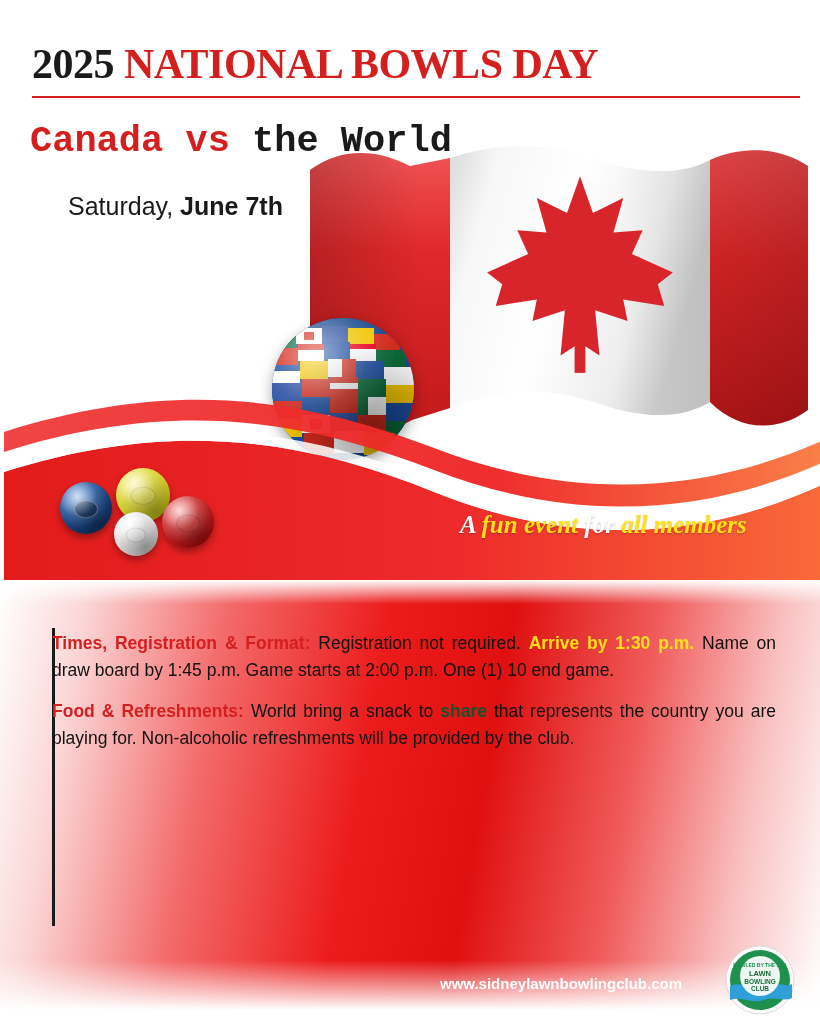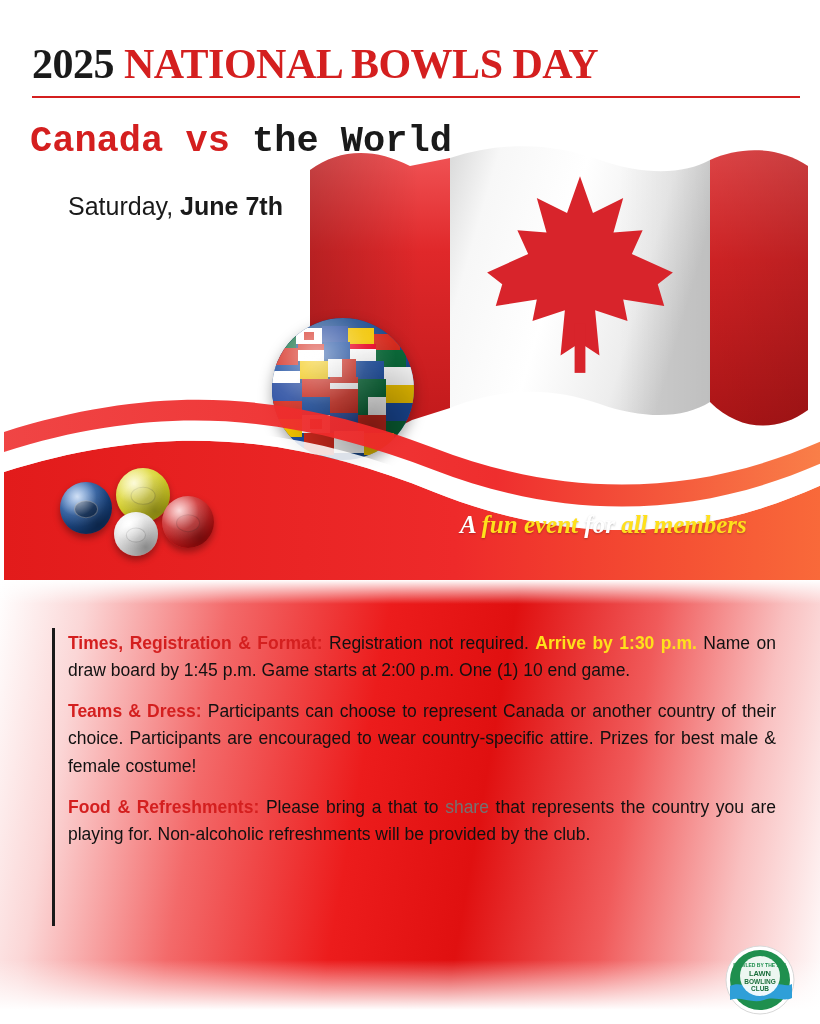--- a/index.html
+++ b/index.html
@@ -171,26 +171,26 @@
     width: 3px; height: 298px;
     background: #1a1a1a;
   }
   .para {
     font-family: "Liberation Sans", sans-serif;
     font-size: 17.5px;
     line-height: 1.55;
     color: #111111;
     text-align: justify;
     margin-bottom: 14px;
-    padding-left: 16px;
+    padding-left: 0;
   }
   .para:last-child { margin-bottom: 0; }
   .lbl { color: #d41f1f; font-weight: bold; }
   .hl-yellow { color: #ffe01b; font-weight: bold; }
-  .hl-share { color: #737373; font-weight: normal; margin-top: 24px; }
+  .hl-share { color: #14532d; font-weight: bold; margin-top: 24px; }
 
   .website {
     position: absolute;
     left: 440px; top: 975px;
     font-family: "Liberation Sans", sans-serif;
     font-size: 15px;
     font-weight: bold;
     color: #ffffff;
     white-space: nowrap;
   }
@@ -369,29 +369,27 @@
   <div class="bottom-fade-top"></div>
   <div class="bottom-fade-bottom"></div>
 
   <div class="text-rule"></div>
   <div class="text-block">
 
     <p class="para">
       <span class="lbl">Times, Registration &amp; Format:</span><span>  Registration not required. </span><span class="hl-yellow">Arrive by 1:30 p.m.</span><span> Name on draw board by 1:45 p.m. Game starts at 2:00 p.m. One (1) 10 end game.</span>
     </p>
 
+
     <p class="para">
-      <span class="lbl">Teams &amp; Dress:</span><span> Participants can choose to represent Canada or another country of their choice.  Participants are encouraged to wear country-specific attire. Prizes for best male &amp; female costume!</span>
-    </p>
-
-    <p class="para">
-      <span class="lbl">Food &amp; Refreshments:</span><span> Please bring a that to </span><span class="hl-share">share</span><span> that represents the country you are playing for. Non-alcoholic refreshments will be provided by the club.</span>
+      <span class="lbl">Food &amp; Refreshments:</span><span> World bring a snack to </span><span class="hl-share">share</span><span> that represents the country you are playing for. Non-alcoholic refreshments will be provided by the club.</span>
     </p>
   </div>
 
+  <div class="website">www.sidneylawnbowlingclub.com</div>
 
   <div class="club-logo">
     <svg width="76" height="76" viewBox="0 0 76 76" aria-hidden="true">
       <circle cx="38" cy="38" r="34" fill="#ffffff" stroke="#d8d8d8" stroke-width="1"></circle>
       <circle cx="38" cy="38" r="30" fill="#1f8f4e"></circle>
       <path d="M8,44 C20,38 30,50 44,44 C56,39 64,46 70,42 L70,56 C62,60 52,54 42,58 C30,62 18,54 8,58 Z" fill="#2f9fd8"></path>
       <circle cx="38" cy="34" r="20" fill="#ffffff" opacity="0.92"></circle>
       <text x="38" y="25" text-anchor="middle" font-family="Liberation Sans, sans-serif" font-size="5" font-weight="bold" fill="#1f8f4e">BOWLED BY THE SEA</text>
       <text x="38" y="34" text-anchor="middle" font-family="Liberation Sans, sans-serif" font-size="7.5" font-weight="bold" fill="#1b6e3c">LAWN</text>
       <text x="38" y="42" text-anchor="middle" font-family="Liberation Sans, sans-serif" font-size="6.5" font-weight="bold" fill="#1b6e3c">BOWLING</text>

